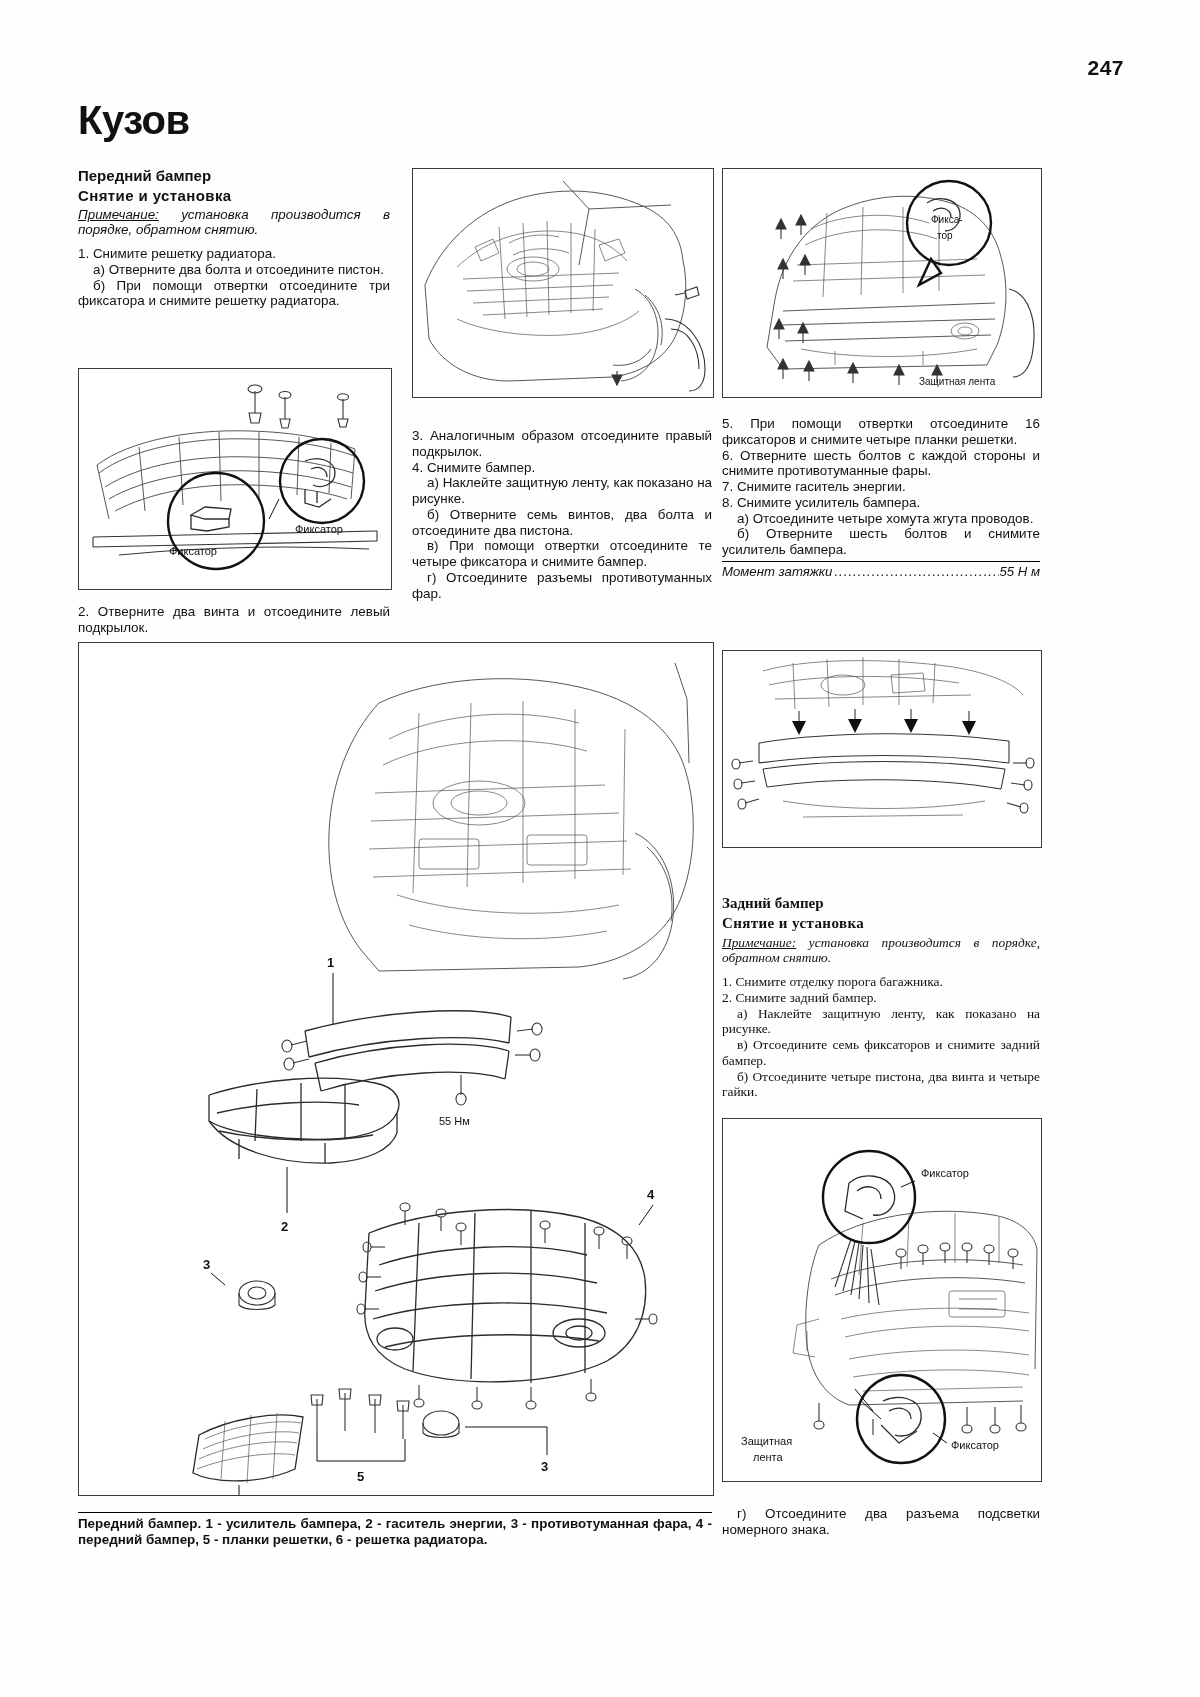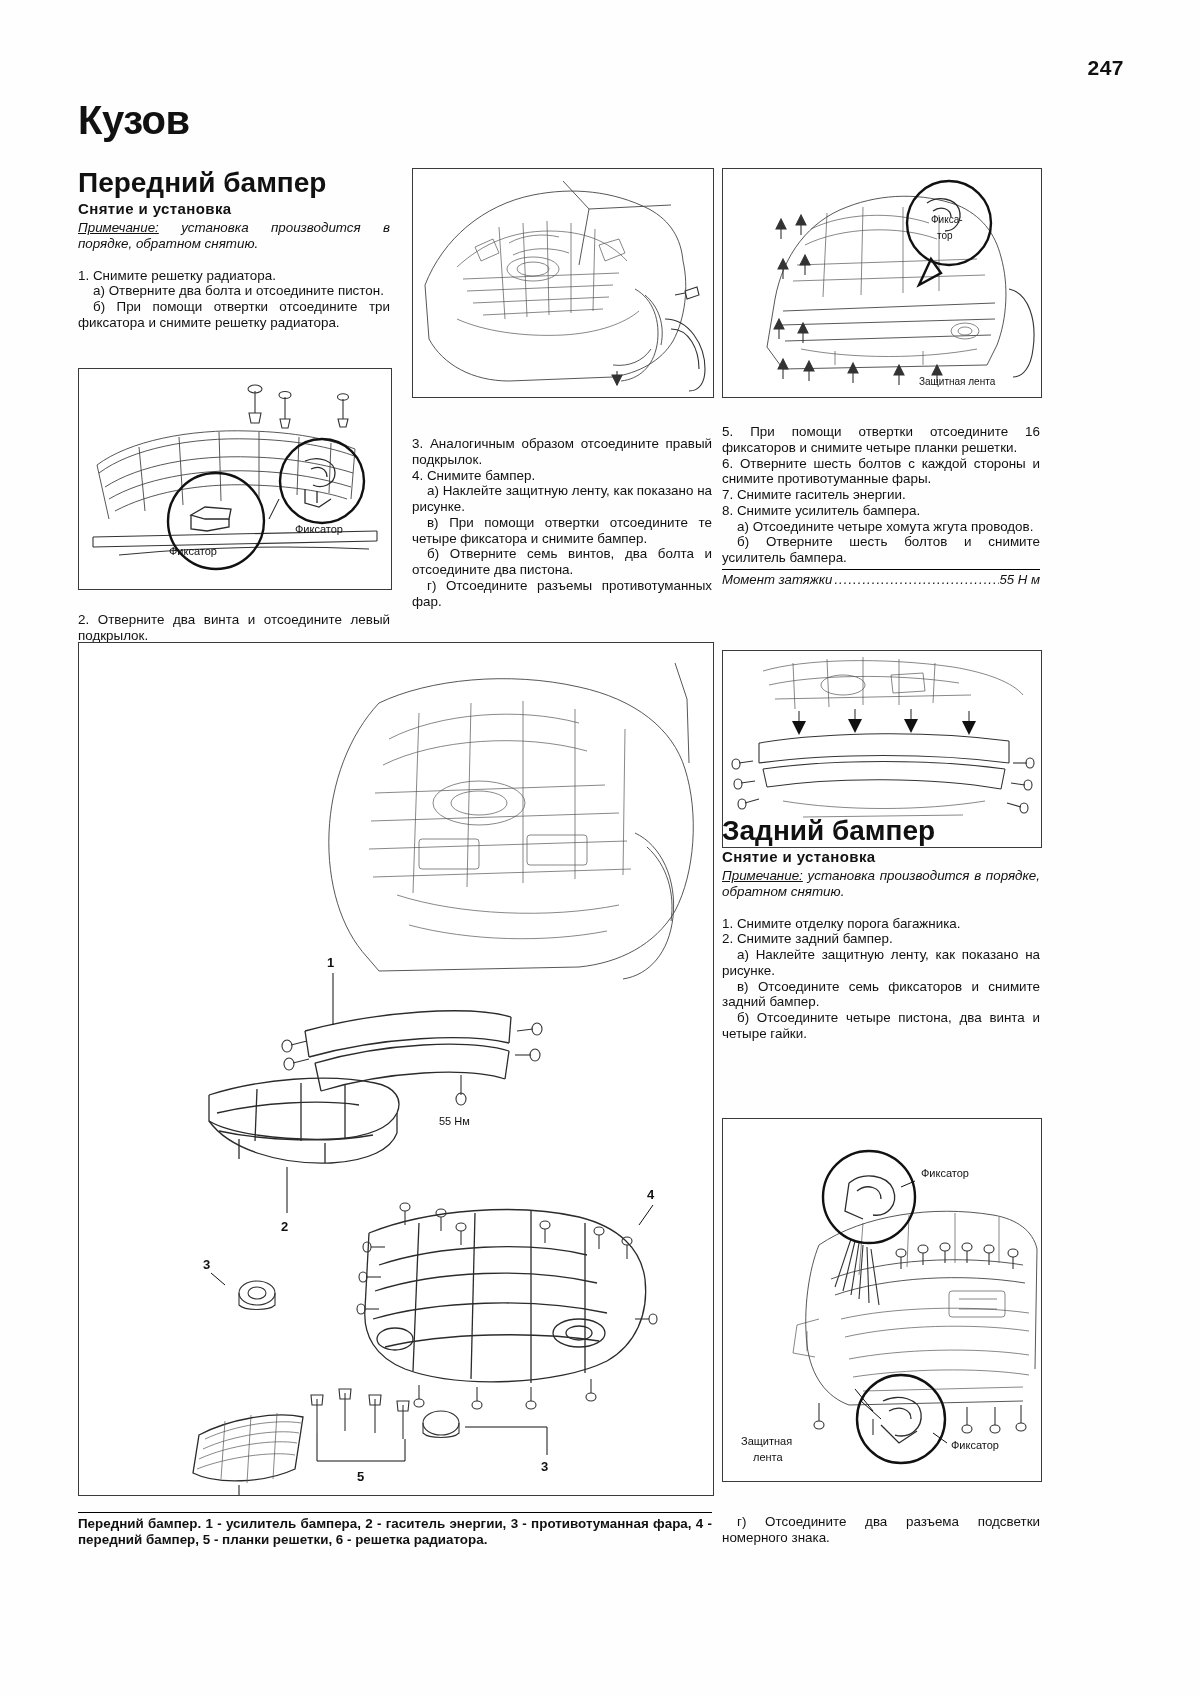--- a/index.html
+++ b/index.html
@@ -15,48 +15,48 @@
   .pageno{
     position:absolute;right:76px;top:56px;
     font-size:21px;font-weight:bold;letter-spacing:.5px;
   }
 
   
   .chapter-title{
     position:absolute;left:78px;top:98px;
     font-size:40px;font-weight:bold;letter-spacing:-.5px;
   }
-  .sec-title{font-size:28px;font-weight:bold;line-height:1.05;}
+  .sec-title{font-size:15px;font-weight:bold;line-height:1.05;}
   .sub-title{font-size:15px;font-weight:bold;letter-spacing:.4px;margin-top:3px;}
 
   .note{
     font-style:italic;font-size:13.4px;line-height:1.17;
     text-align:justify;margin-top:3px;
   }
   .note u{text-decoration:underline;margin-top:48px;}
 
   .body-txt{
     font-size:13.4px;line-height:1.175;text-align:justify;
-    margin-top:16px;
+    margin-top:8px;
   }
   .body-txt p{margin:0;}
   .body-txt p.ind{text-indent:15px;}
 
   .torque{
     font-style:italic;font-size:13.2px;margin-top:3px;
     border-top:1px solid #000;padding-top:2px;
     display:flex;justify-content:space-between;white-space:nowrap;
   }
   .torque .dots{flex:1;overflow:hidden;letter-spacing:1px;padding:0 2px;}
 
   
   .col1{position:absolute;left:78px;top:168px;width:312px;}
   .col2{position:absolute;left:412px;top:420px;width:300px;}
   .col3{position:absolute;left:722px;top:408px;width:318px;}
-  .col3b{position:absolute;left:722px;top:816px;width:318px;}
+  .col3b{position:absolute;left:722px;top:896px;width:318px;font-family:Liberation Serif, serif;}
   .col3c{position:absolute;left:722px;top:1498px;width:318px;}
 
   
   .fig{position:absolute;border:1.6px solid #3a3a3a;background:#fff;overflow:hidden;}
   .fig svg{display:block;width:100%;height:100%;}
 
   .figA{left:412px;top:168px;width:300px;height:228px;}
   .figB{left:722px;top:168px;width:318px;height:228px;}
   .figC{left:78px;top:368px;width:312px;height:220px;}
   .figD{left:78px;top:642px;width:634px;height:852px;}
@@ -279,22 +279,22 @@
       <g class="ln">
         <path d="M286 120 C306 124 314 152 310 180 C308 198 300 208 290 208"></path>
       </g>
     </svg>
   </div>
 
   <div class="col2 body-txt">
     <p>3. Аналогичным образом отсоедините правый подкрылок.</p>
     <p>4. Снимите бампер.</p>
     <p class="ind">а) Наклейте защитную ленту, как показано на рисунке.</p>
+    <p class="ind">б) Отверните семь винтов, два болта и отсоедините два пистона.</p>
     <p class="ind">в) При помощи отвертки отсоедините те четыре фиксатора и снимите бампер.</p>
-    <p class="ind">б) Отверните семь винтов, два болта и отсоедините два пистона.</p>
     <p class="ind">г) Отсоедините разъемы противотуманных фар.</p>
   </div>
 
   <div class="col3 body-txt">
     <p>5. При помощи отвертки отсоедините 16 фиксаторов и снимите четыре планки решетки.</p>
     <p>6. Отверните шесть болтов с каждой стороны и снимите противотуманные фары.</p>
     <p>7. Снимите гаситель энергии.</p>
     <p>8. Снимите усилитель бампера.</p>
     <p class="ind">а) Отсоедините четыре хомута жгута проводов.</p>
     <p class="ind">б) Отверните шесть болтов и снимите усилитель бампера.</p>

